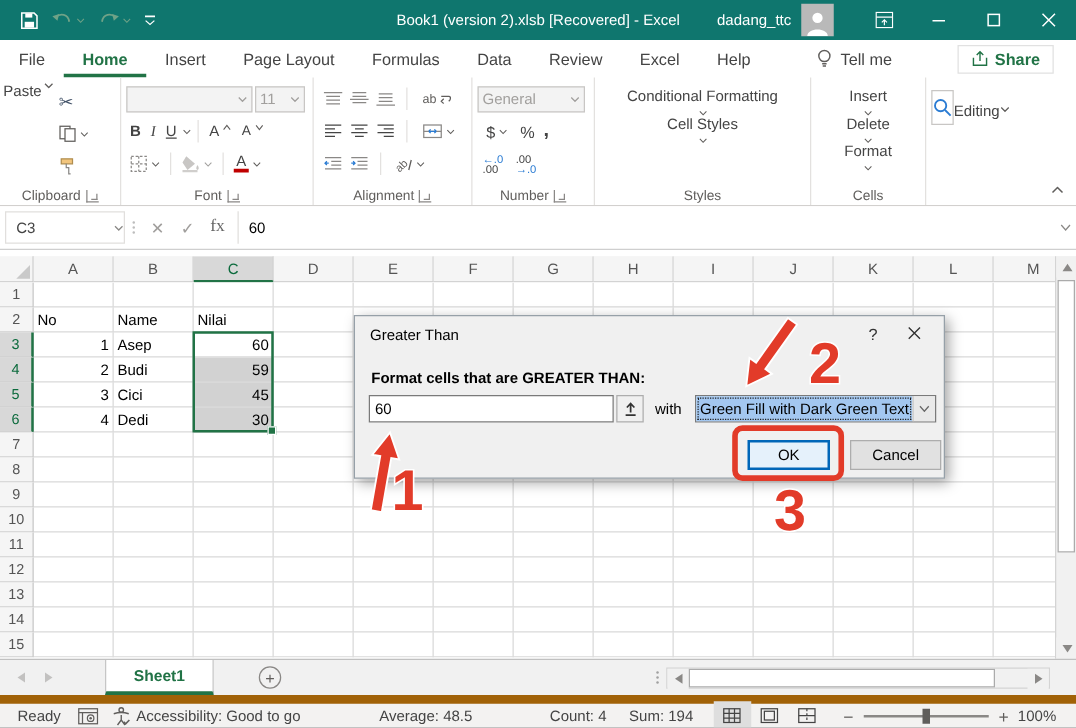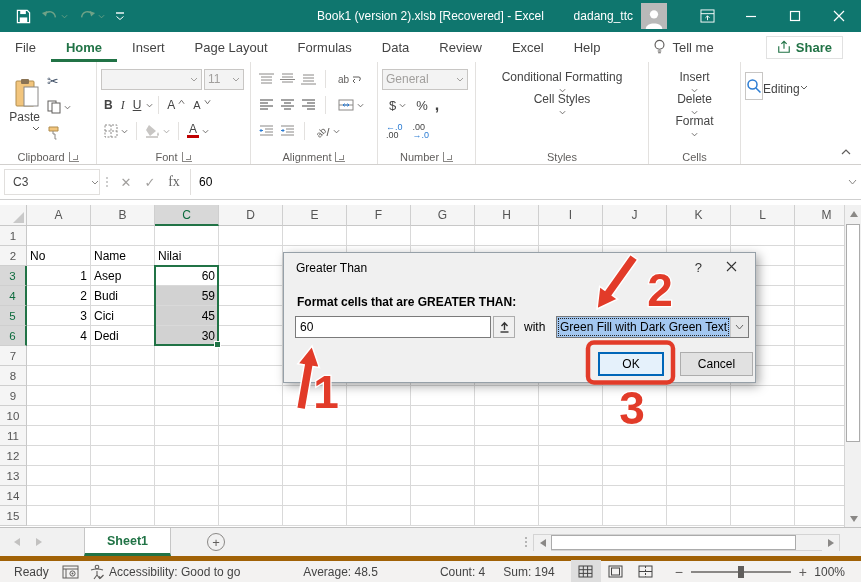--- a/index.html
+++ b/index.html
@@ -28,21 +28,21 @@
   #share-btn { margin-left:auto; margin-right:18px; display:flex; align-items:center; gap:5px;
     color:#217346; font-weight:bold; font-size:13px; border:1px solid #e1e1e1; padding:3px 10px; background:#fff; }
   
   #ribbon { position:absolute; top:62px; left:0; width:861px; height:103px; background:#fff;
     border-bottom:1px solid #d2d0ce; display:flex; font-size:12px; color:#444; }
   .rgroup { position:relative; border-right:1px solid #e3e1df; padding:4px 4px 16px 4px; flex:none; }
   .rg-label { position:absolute; bottom:1px; left:0; right:0; text-align:center; font-size:11px; color:#605e5c;
     display:flex; align-items:center; justify-content:center; gap:4px; }
   .launch { width:10px; height:10px; border-left:1px solid #8a8886; border-bottom:1px solid #8a8886; position:relative; }
   .launch::after { content:""; position:absolute; right:1px; bottom:1px; width:4px; height:4px; border-right:1px solid #8a8886; border-bottom:1px solid #8a8886; }
-  .paste-btn { float:left; width:36px; height:76px; display:flex; flex-direction:column; align-items:flex-end; justify-content:center; gap:2px; }
+  .paste-btn { float:left; width:36px; height:76px; display:flex; flex-direction:row; align-items:flex-start; justify-content:center; gap:2px; }
   .mini-col { margin-left:40px; display:flex; flex-direction:column; gap:4px; padding-top:4px; }
   .sbtn { height:22px; display:flex; align-items:center; gap:3px; padding:0 3px; }
   .rrow { display:flex; align-items:center; height:26px; gap:2px; }
   .combo { border:1px solid #c8c6c4; background:#fff; height:21px; display:flex; align-items:center;
     font-size:12px; color:#444; padding:0 3px; justify-content:space-between; }
   .combo.disabled { background:#f3f3f3; color:#a19f9d; }
   .glyph-b { font-weight:bold; } .glyph-i { font-style:italic; font-family:"Liberation Serif",serif; }
   .glyph-u { text-decoration:underline; }
   .chev { flex:none; }
   .vsep { width:1px; height:18px; background:#e3e1df; margin:0 3px; }
@@ -101,21 +101,21 @@
     display:flex; align-items:center; padding:0 22px; margin-left:26px; }
   #new-sheet { margin-left:36px; width:18px; height:18px; border:1px solid #8a8886; border-radius:50%;
     display:flex; align-items:center; justify-content:center; color:#605e5c; font-size:13px; }
   #hs-dots { margin-left:auto; display:flex; flex-direction:column; gap:2px; margin-right:6px; }
   #hs-dots i { width:2px; height:2px; background:#a0a0a0; border-radius:50%; }
   #h-scroll { width:307px; height:17px; background:#f1f1f1; border:1px solid #d4d4d4; display:flex; margin-right:21px; position:relative; }
   #h-thumb { position:absolute; left:17px; top:0; width:245px; height:15px; background:#fff; border:1px solid #ababab; }
   #h-right { margin-left:auto; }
   
   #statusbar { position:absolute; top:556px; left:0; width:861px; height:26px; background:#f3f2f1;
-    border-top:5px solid #a16207; display:flex; align-items:center; font-size:12px; color:#444; }
+    border-top:7px solid #a16207; display:flex; align-items:center; font-size:12px; color:#444; }
   #sb-ready { padding-left:14px; width:62px; }
   .sb-ico { display:flex; align-items:center; margin-right:10px; }
   #sb-acc { display:flex; align-items:center; gap:4px; }
   #sb-avg { margin-left:auto; }
   #sb-count { margin-left:62px; }
   #sb-sum { margin-left:18px; }
   .viewbtns { display:flex; margin-left:16px; }
   .vbtn { width:30px; height:24px; display:flex; align-items:center; justify-content:center; }
   .vbtn.on { background:#dedede; }
   #zoomctl { display:flex; align-items:center; gap:8px; margin-left:14px; color:#605e5c; }

